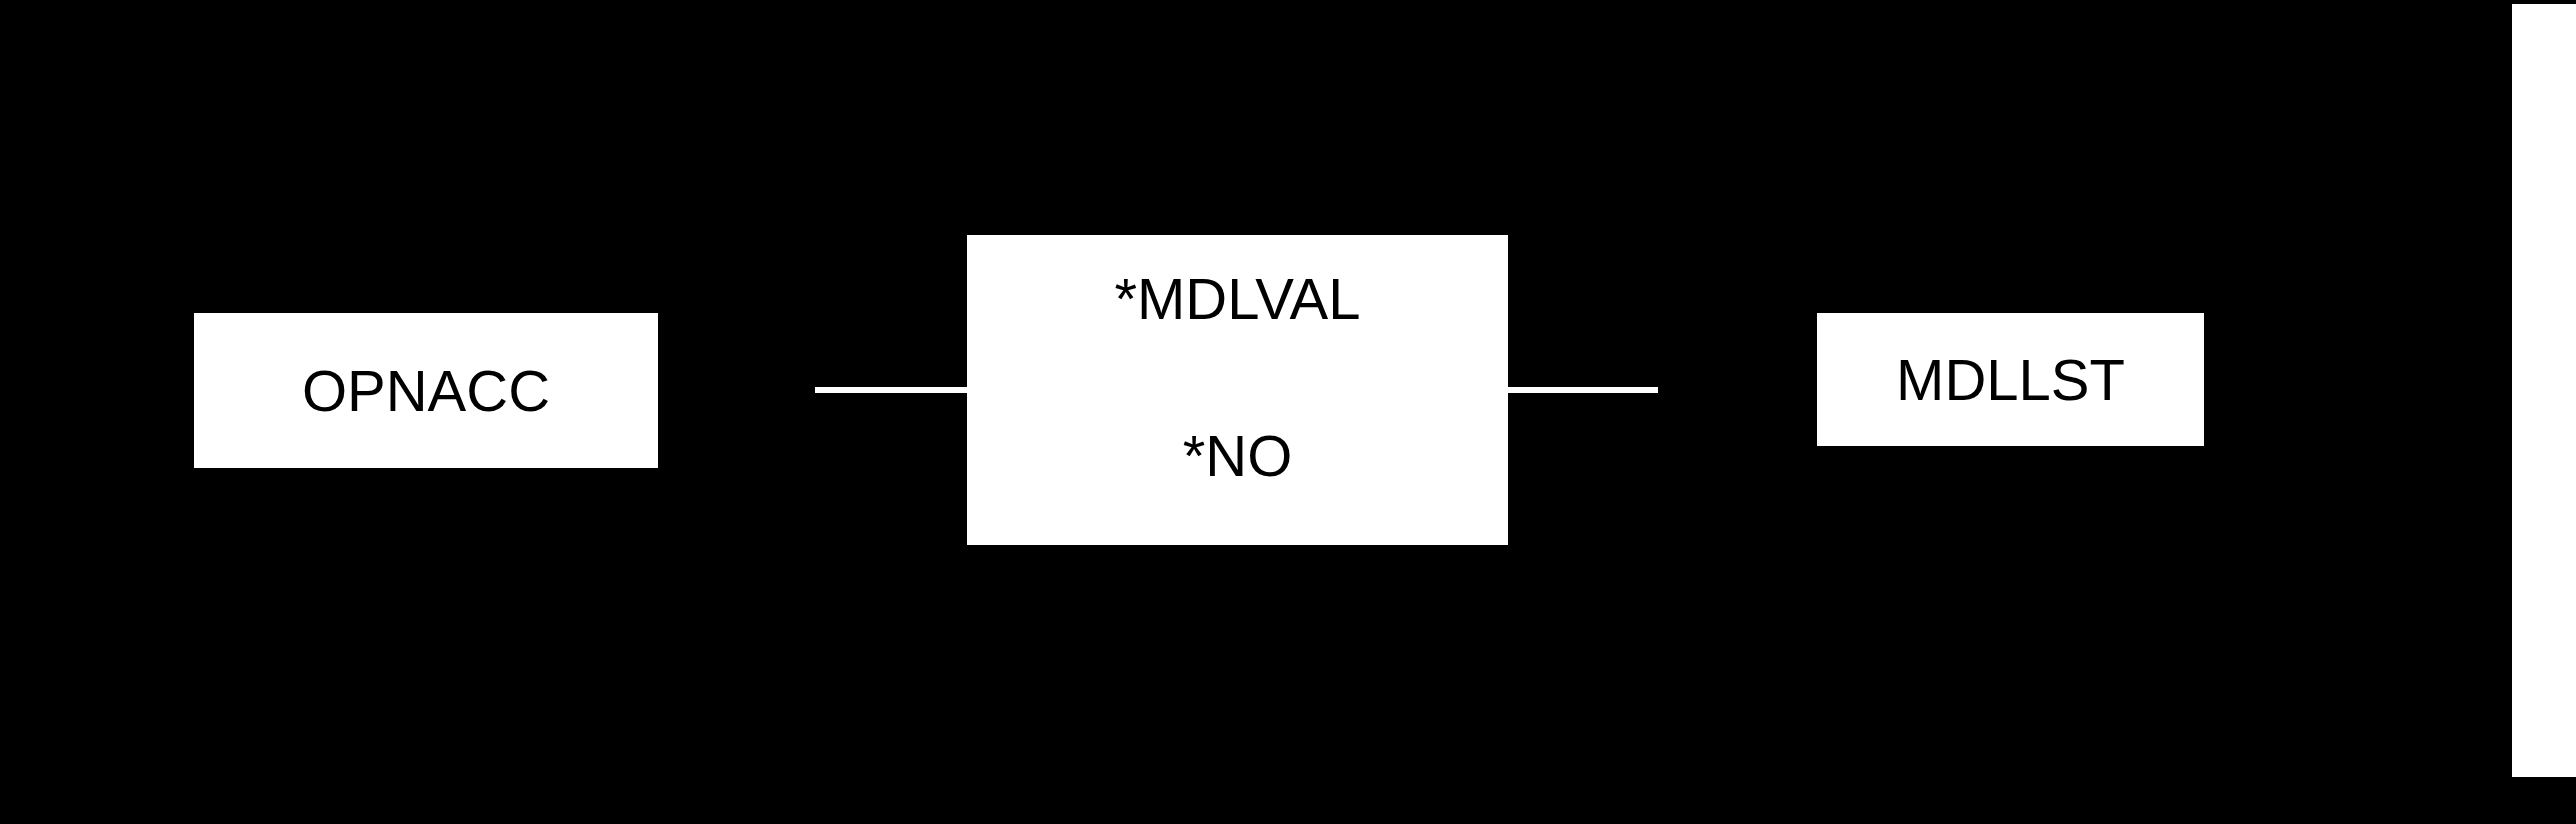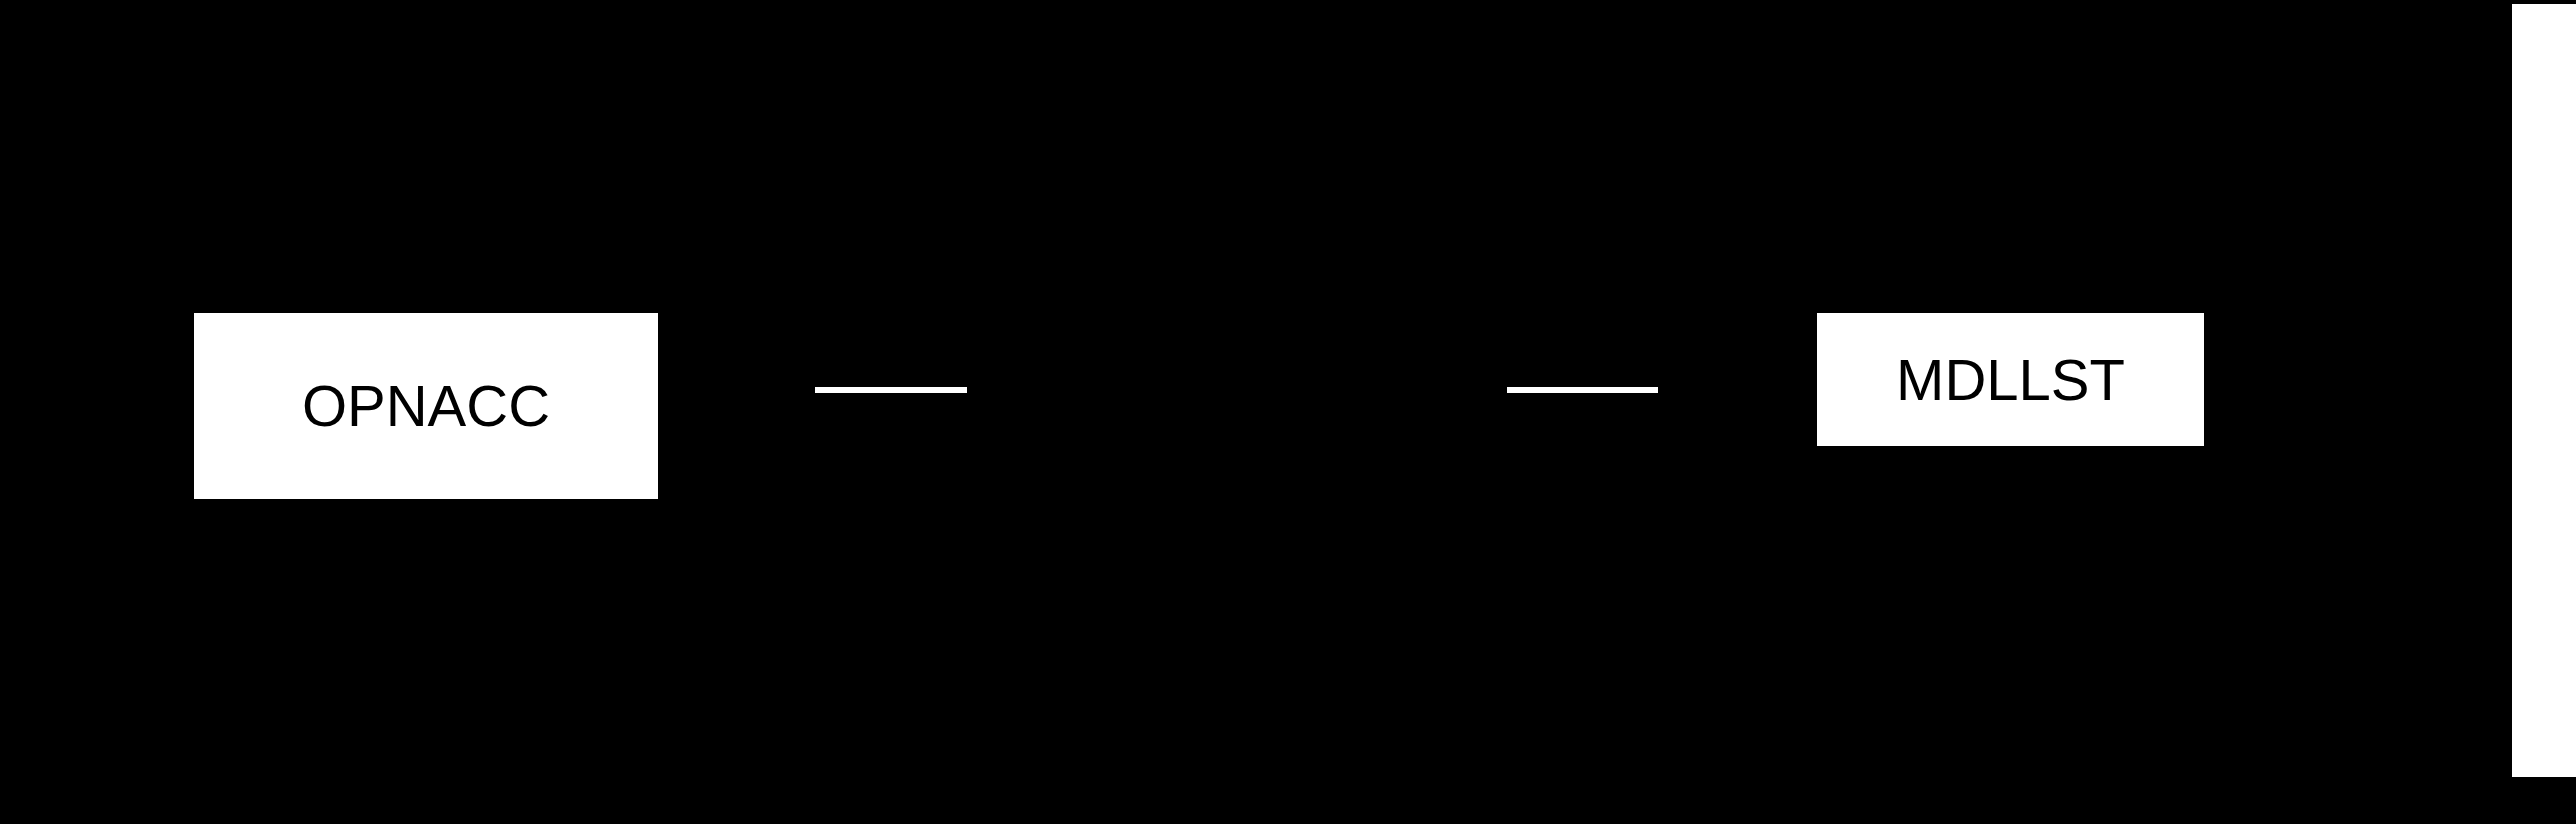--- a/index.html
+++ b/index.html
@@ -41,21 +41,21 @@
     font-weight: 400;
     white-space: nowrap;
     line-height: 1.0;
   }
 
   
   #node-opnacc {
     left: 194px;
     top: 313px;
     width: 464px;
-    height: 186px;
+    height: 155px;
     justify-content: center;
   }
   #node-opnacc .node-label {
     font-size: 58px;
   }
 
   
   #node-mdlval {
     left: 967px;
     top: 235px;
@@ -121,20 +121,24 @@
 <div id="diagram-canvas">
 
   <div class="connector-line" id="connector-opnacc-mdlval"></div>
 
   <div class="connector-line" id="connector-mdlval-mdllst"></div>
 
   <div class="node-box" id="node-opnacc">
     <span class="node-label">OPNACC</span>
   </div>
 
+  <div class="node-box" id="node-mdlval">
+    <span class="node-label">*MDLVAL</span>
+    <span class="node-label">*NO</span>
+  </div>
 
   <div class="node-box" id="node-mdllst">
     <span class="node-label">MDLLST</span>
   </div>
 
   <div class="node-box" id="node-mdllst-values">
     <span class="node-label">*MDLPRF</span>
     <span class="node-label">*USER</span>
     <span class="node-label">*ALLOBJ</span>
     <span class="node-label">*SELECT</span>

